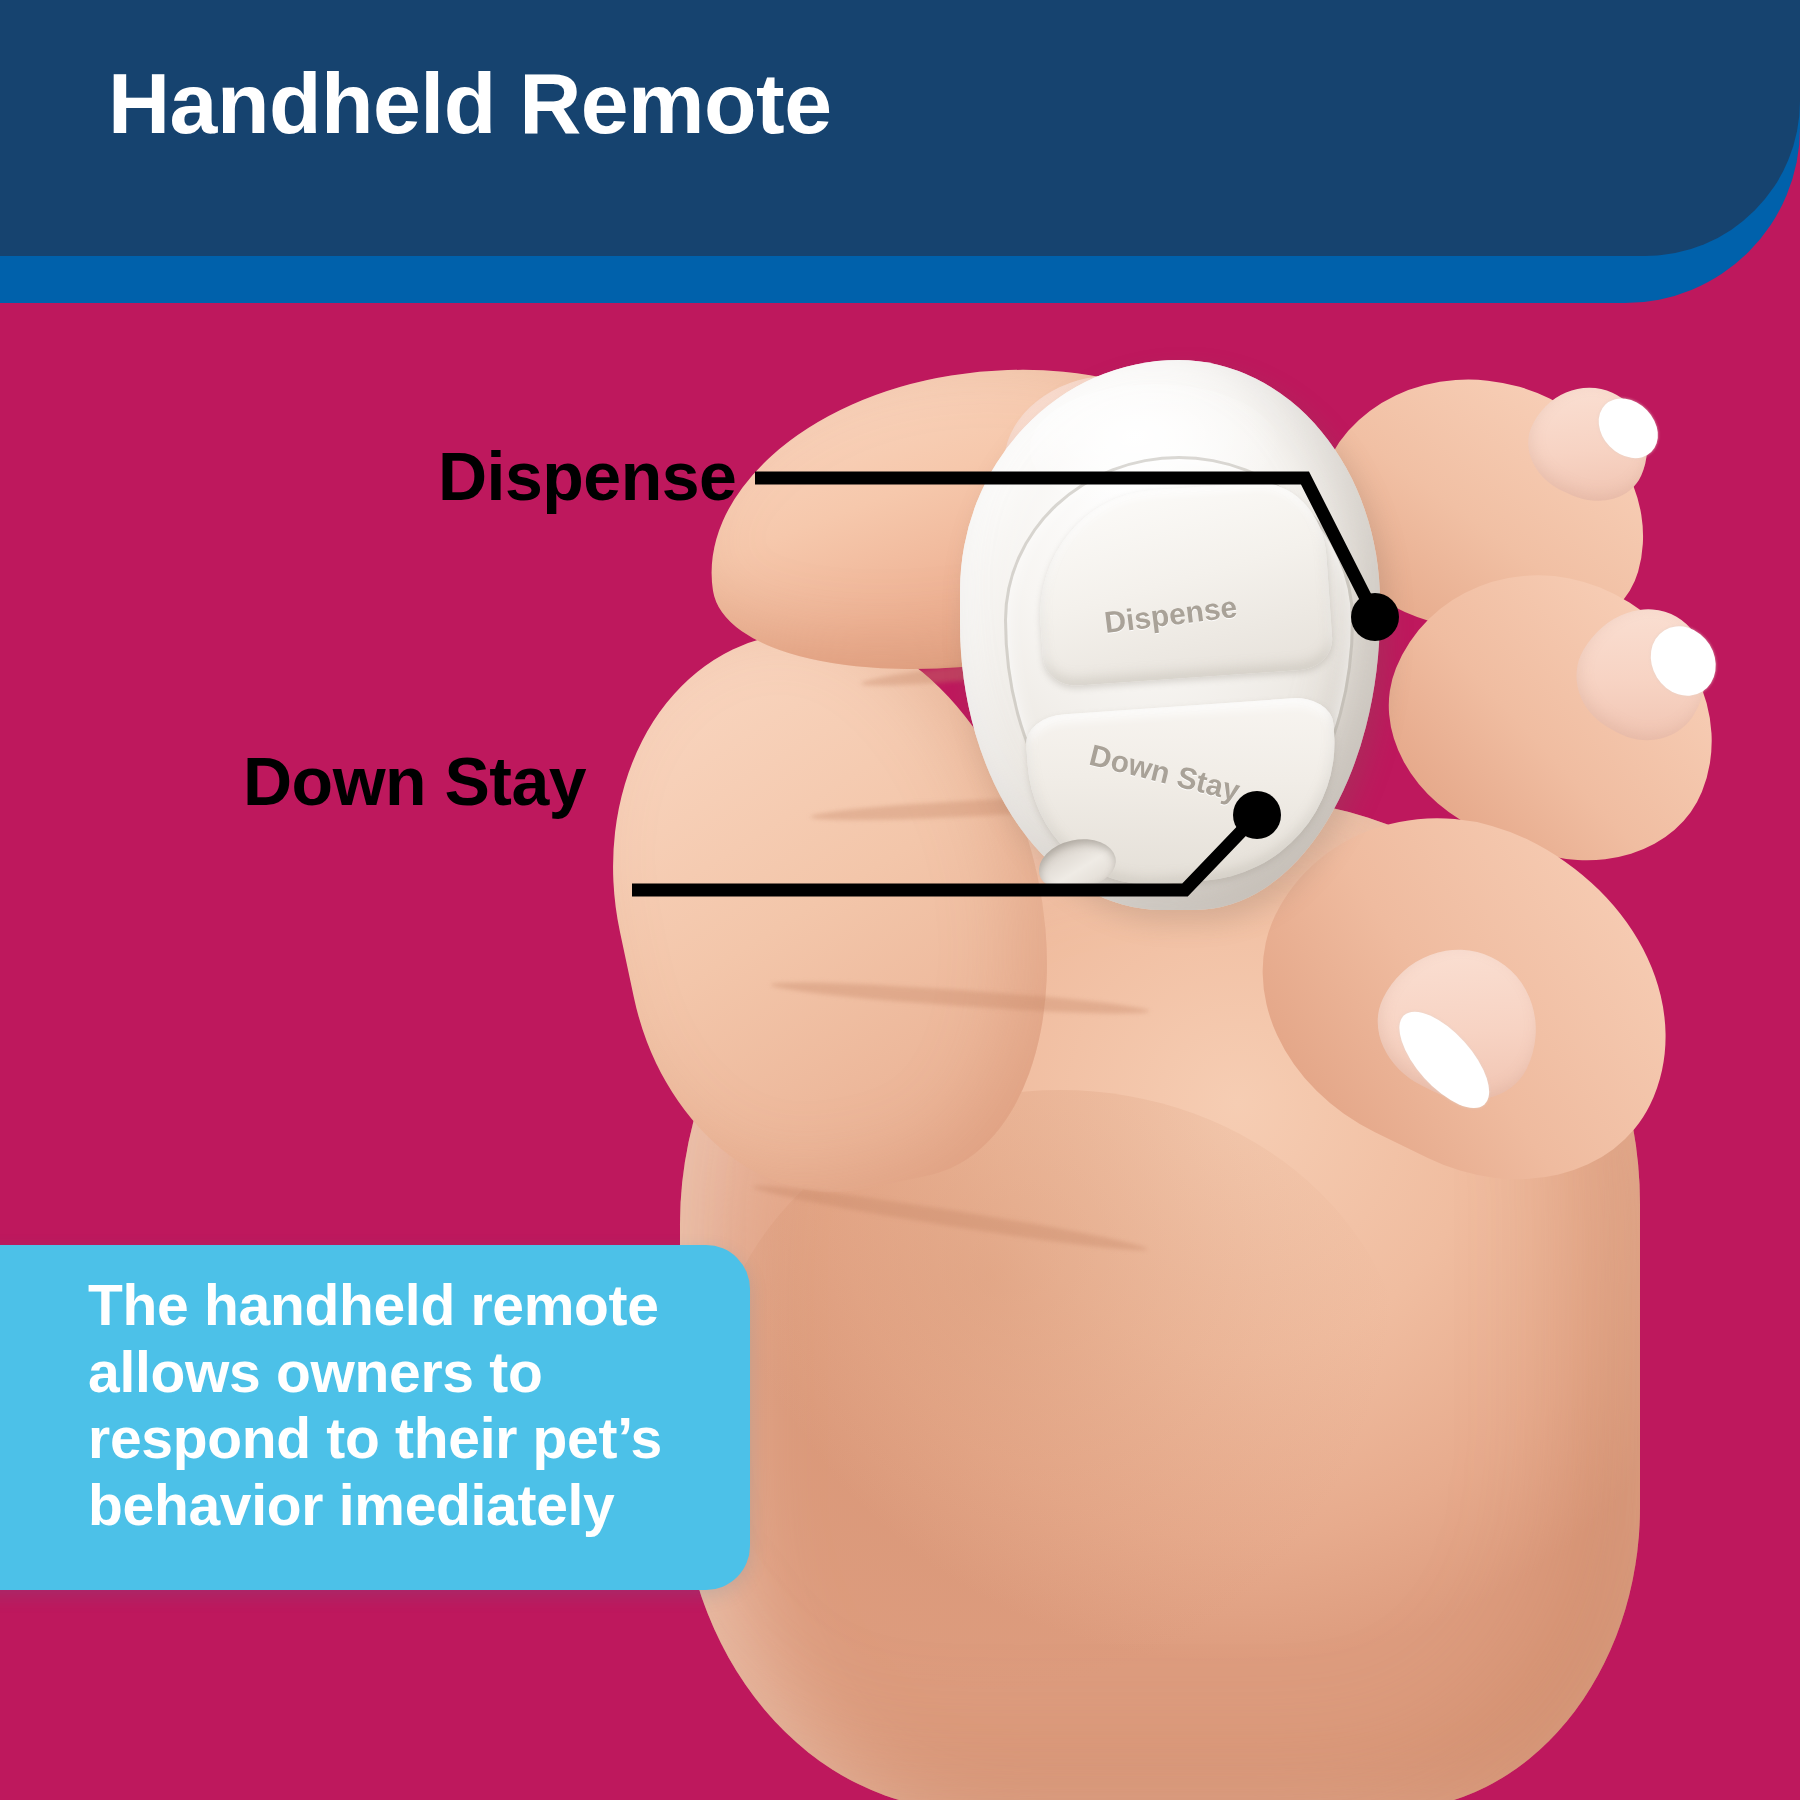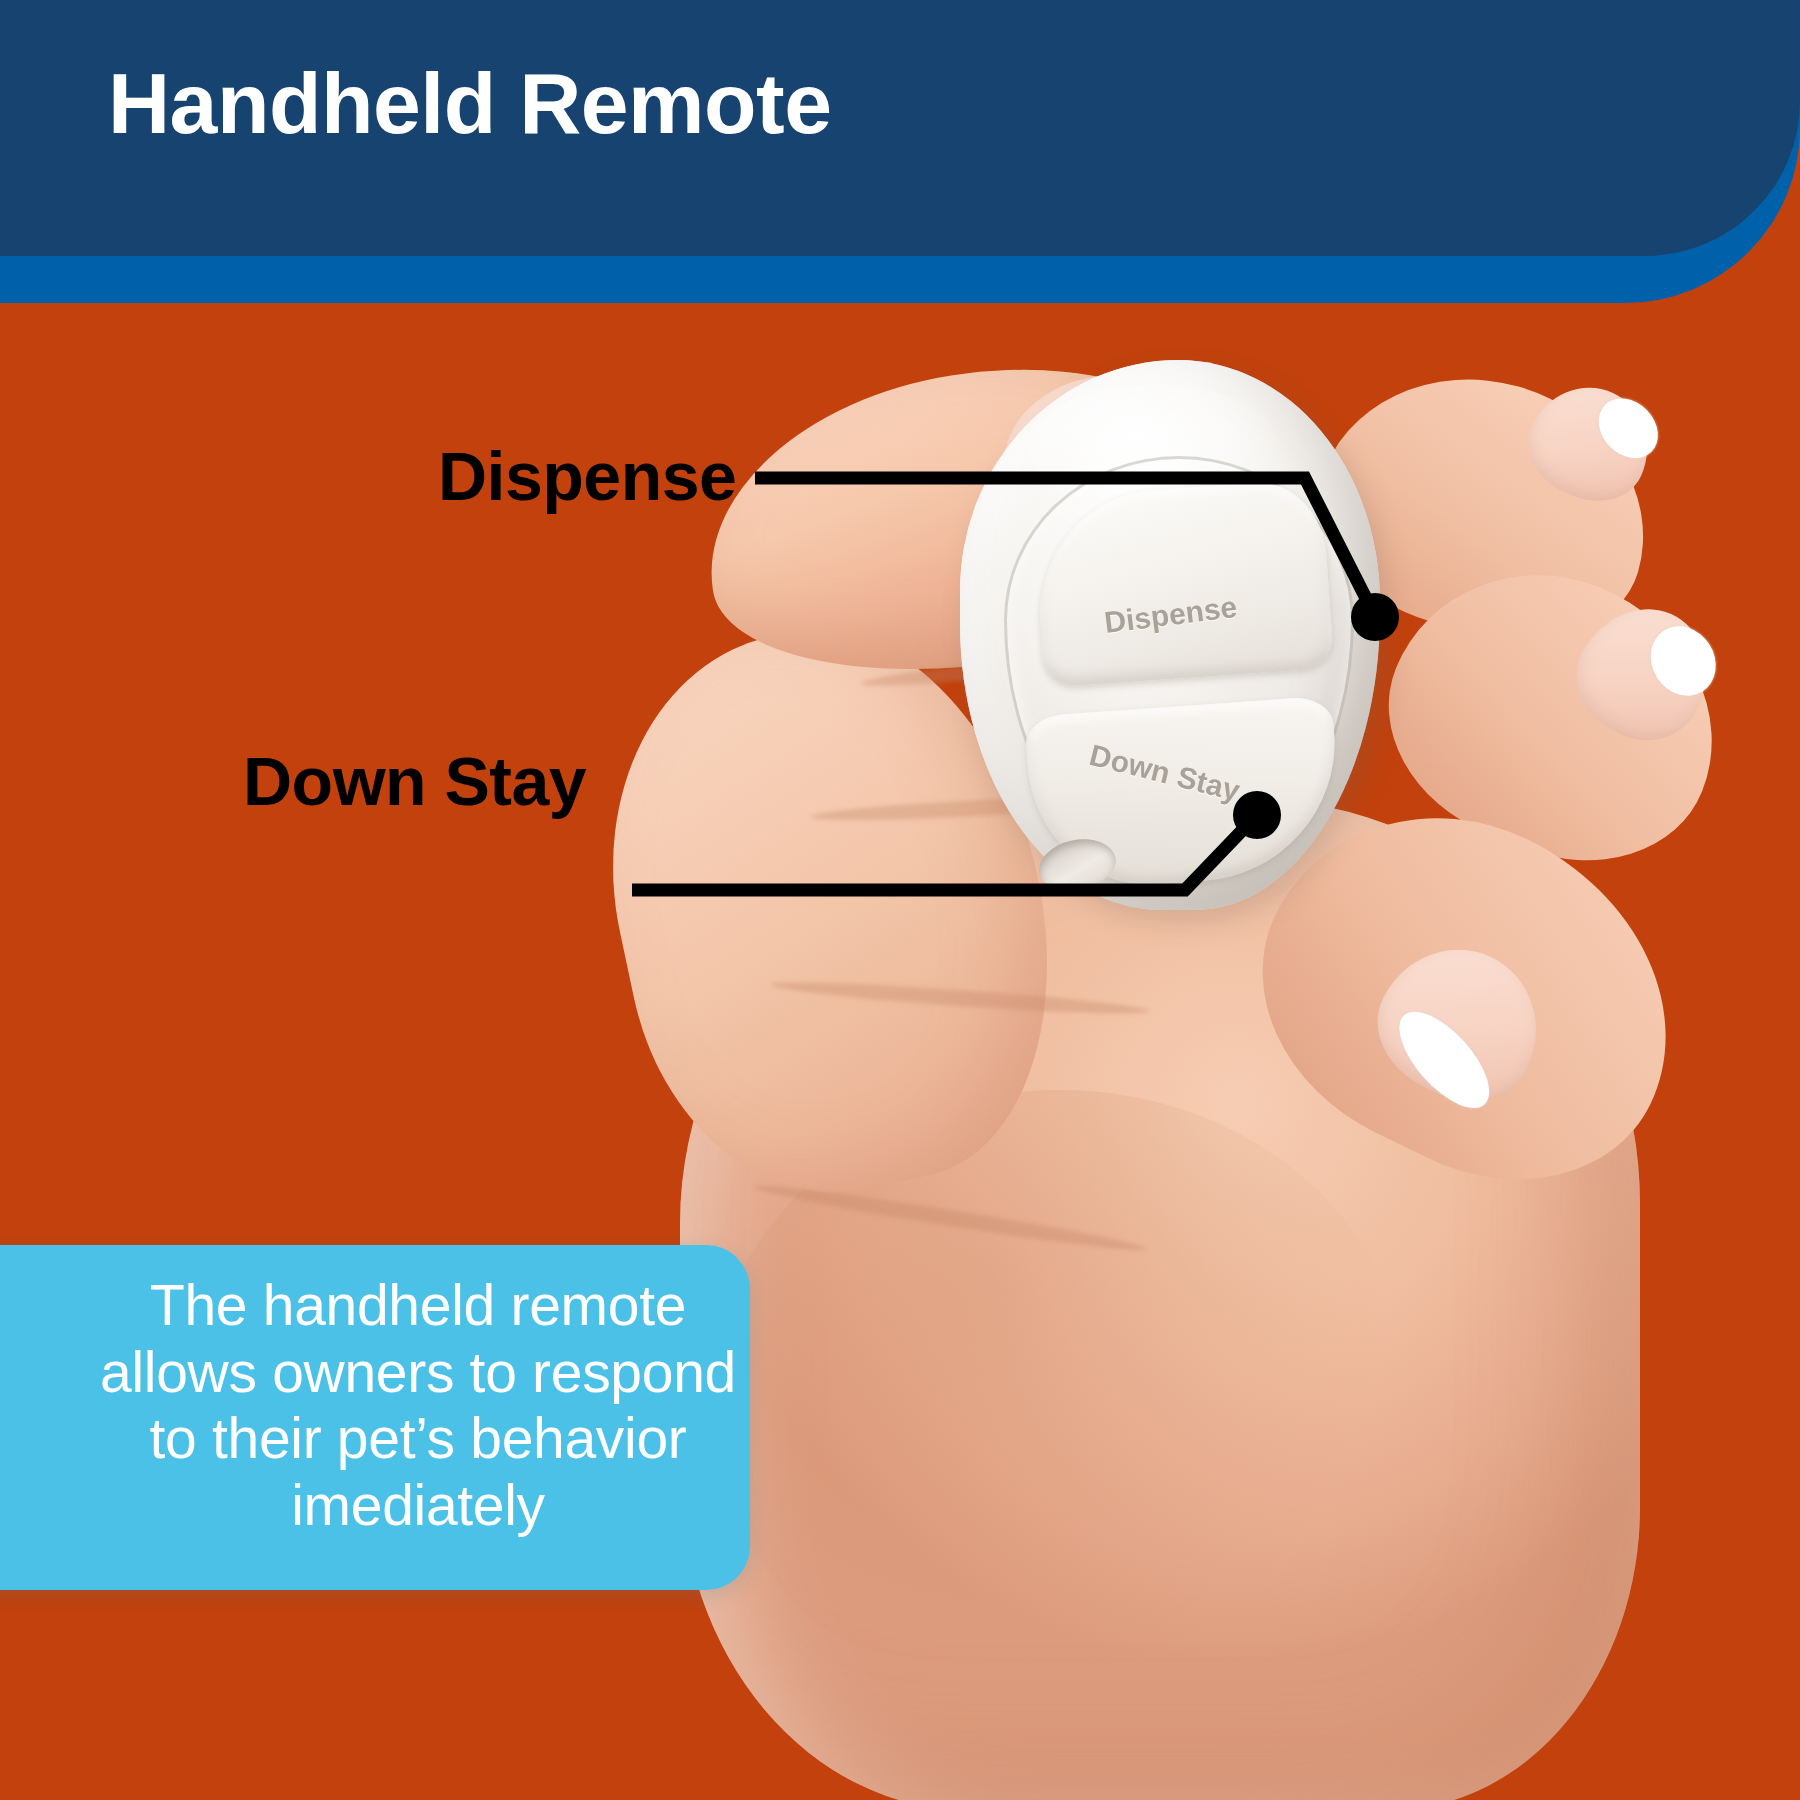--- a/index.html
+++ b/index.html
@@ -13,21 +13,21 @@
     position: relative;
     overflow: hidden;
     font-family: "Liberation Sans", sans-serif;
   }
 
   #stage {
     position: absolute;
     left: 0; top: 0;
     width: 1800px;
     height: 1800px;
-    background: #c2410c;
+    background: #be185d;
     overflow: hidden;
   }
 
   
   .header-accent {
     position: absolute;
     left: -40px;
     top: 0;
     width: 1840px;
     height: 303px;
@@ -305,24 +305,23 @@
     border-radius: 0 44px 44px 0;
     box-shadow: 0 6px 18px rgba(60,130,165,0.18);
   }
   .caption-text {
     position: absolute;
     left: 88px;
     top: 1272px;
     width: 660px;
     color: #ffffff;
     font-size: 57px;
-    font-weight: 400;
+    font-weight: 700;
     line-height: 1.17;
     letter-spacing: -0.3px;
-    text-align: center;
   }
 </style>
 </head>
 <body>
 
 <div id="stage">
 
   <div class="header-accent"></div>
   <div class="header-band"></div>
   <div class="header-title">Handheld Remote</div>

